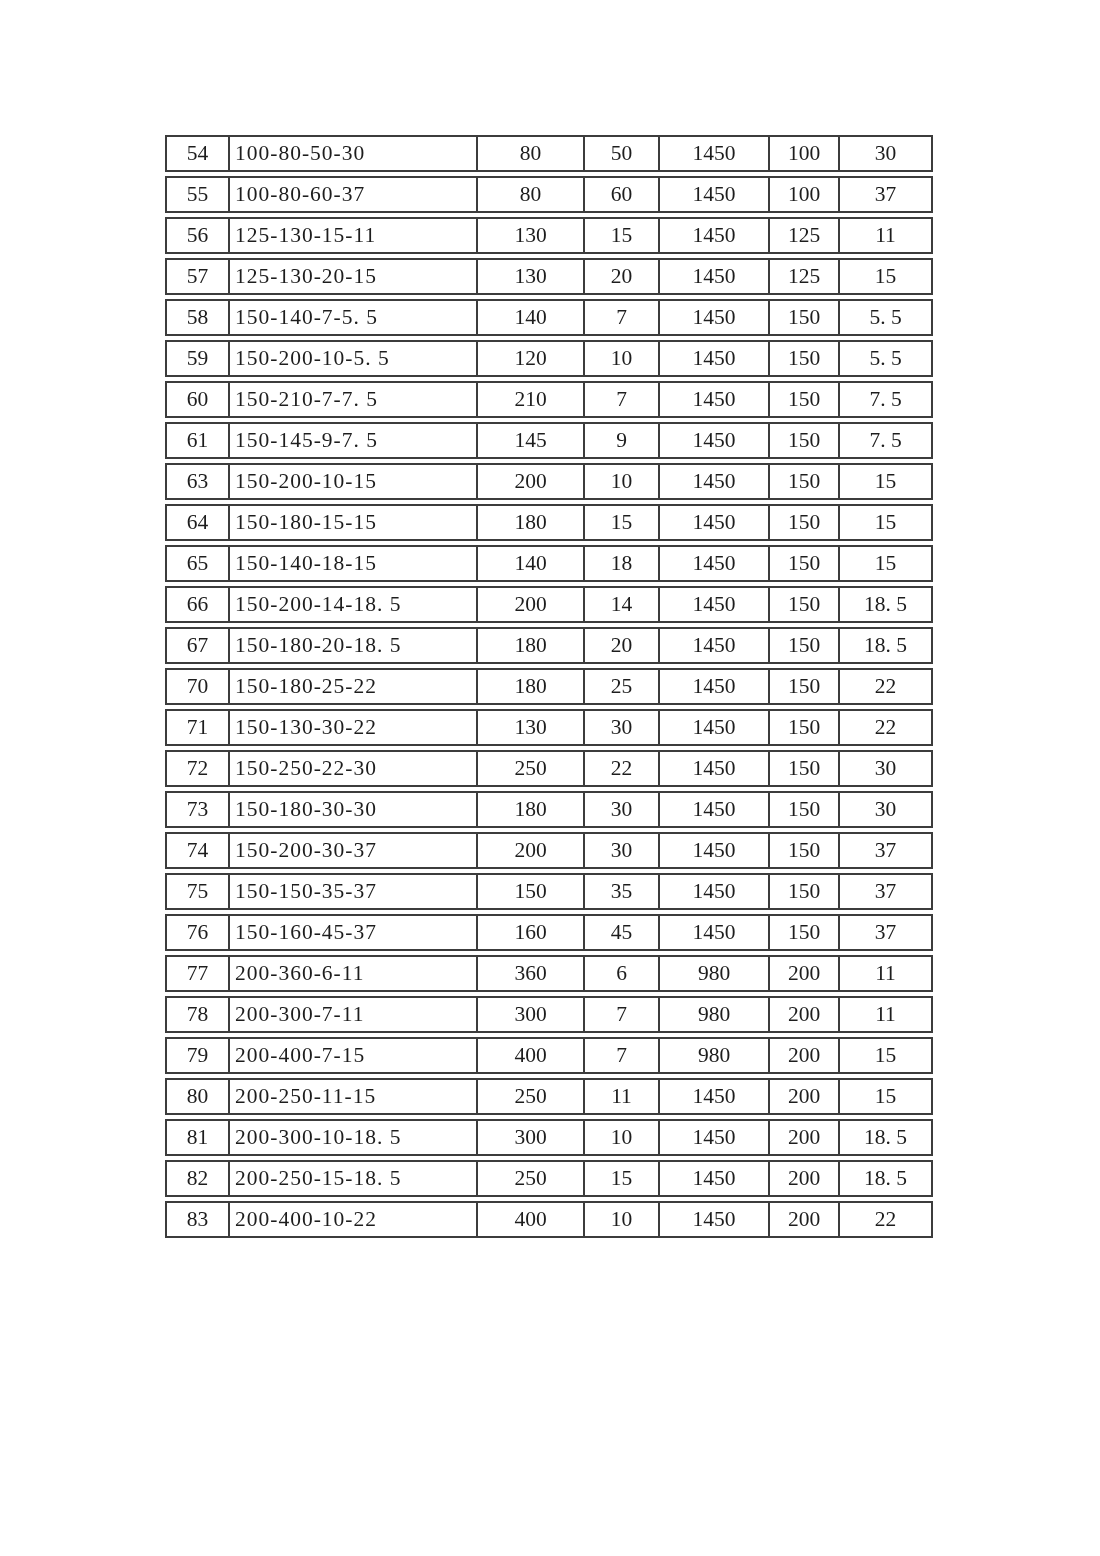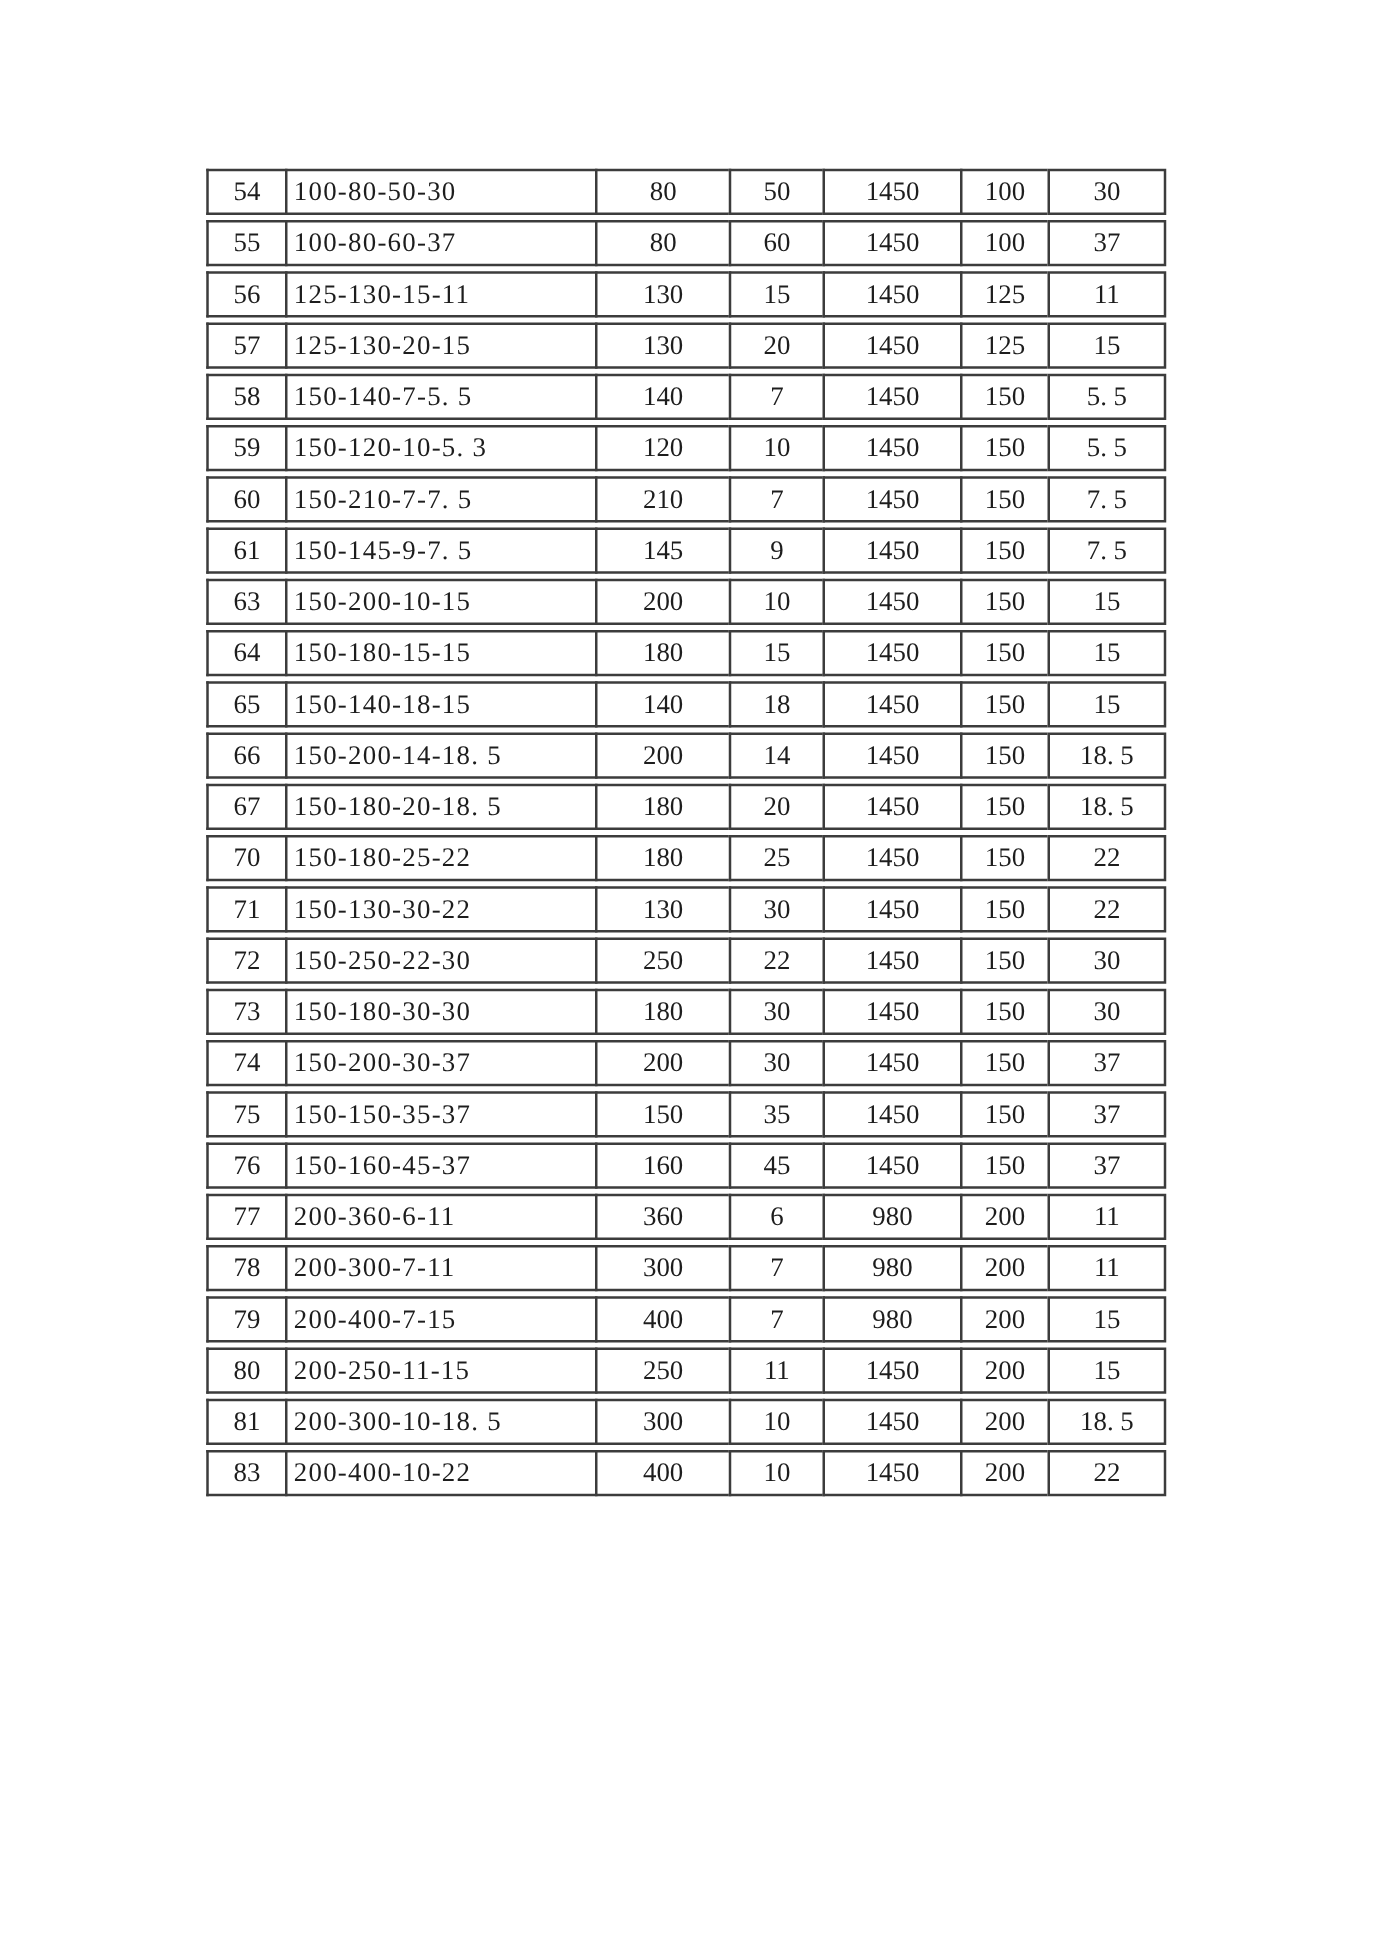--- a/index.html
+++ b/index.html
@@ -102,21 +102,21 @@
           <td>58</td>
           <td class="c-model">150-140-7-5. 5</td>
           <td>140</td>
           <td>7</td>
           <td>1450</td>
           <td>150</td>
           <td>5. 5</td>
         </tr>
         <tr>
           <td>59</td>
-          <td class="c-model">150-120-10-5. 3</td>
+          <td class="c-model">150-200-10-5. 5</td>
           <td>120</td>
           <td>10</td>
           <td>1450</td>
           <td>150</td>
           <td>5. 5</td>
         </tr>
         <tr>
           <td>60</td>
           <td class="c-model">150-210-7-7. 5</td>
           <td>210</td>
@@ -281,20 +281,29 @@
         <tr>
           <td>81</td>
           <td class="c-model">200-300-10-18. 5</td>
           <td>300</td>
           <td>10</td>
           <td>1450</td>
           <td>200</td>
           <td>18. 5</td>
         </tr>
         <tr>
+          <td>82</td>
+          <td class="c-model">200-250-15-18. 5</td>
+          <td>250</td>
+          <td>15</td>
+          <td>1450</td>
+          <td>200</td>
+          <td>18. 5</td>
+        </tr>
+        <tr>
           <td>83</td>
           <td class="c-model">200-400-10-22</td>
           <td>400</td>
           <td>10</td>
           <td>1450</td>
           <td>200</td>
           <td>22</td>
         </tr>
       </tbody>
   </table>

